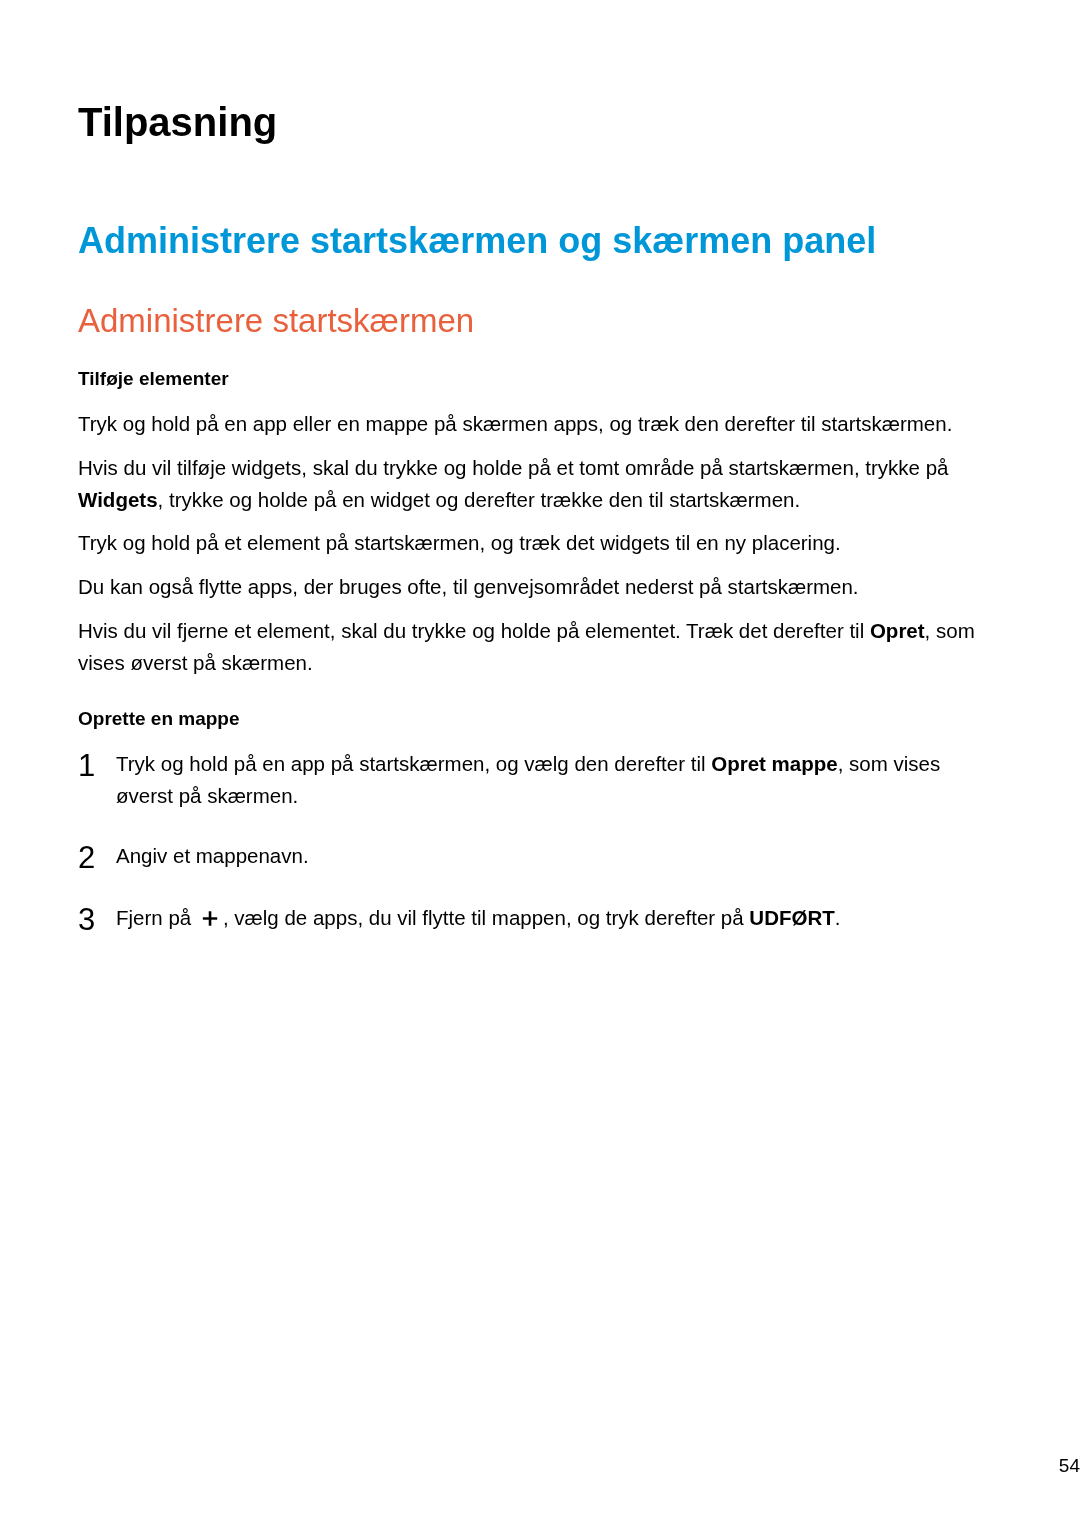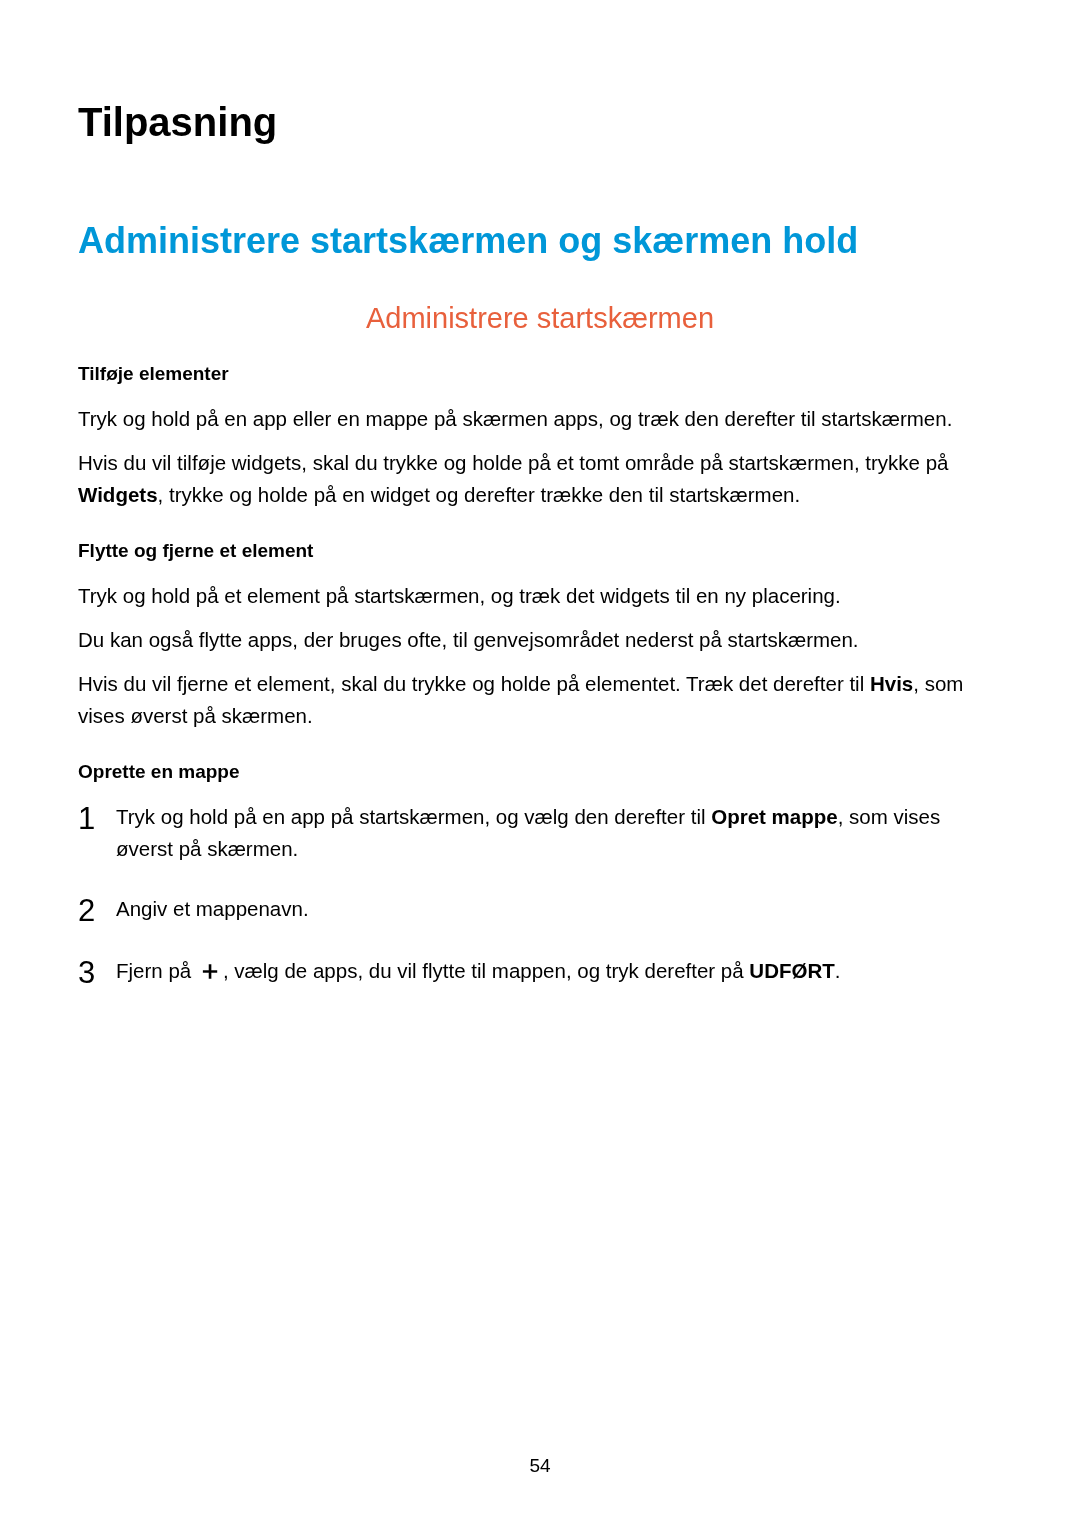--- a/index.html
+++ b/index.html
@@ -29,25 +29,24 @@
     }
     
     .section-title {
       font-size: 36px;
       font-weight: 700;
       color: #0097d8;
       margin-bottom: 40px;
     }
     
     .subsection-title {
-      font-size: 29px;
+      font-size: 33px;
       font-weight: 400;
       color: #e8603c;
       margin-bottom: 28px;
-      text-align: center;
     }
     
     .item-heading {
       font-size: 19px;
       font-weight: 700;
       color: #000;
       margin-bottom: 18px;
       margin-top: 30px;
     }
     
@@ -99,51 +98,50 @@
       line-height: 0.8;
       position: relative;
       top: -2px;
     }
     
     .page-number {
       position: absolute;
       bottom: 50px;
       left: 0;
       right: 0;
-      text-align: center;
+      text-align: right;
       font-size: 19px;
       color: #000;
     }
   </style>
 </head>
 <body>
 
 <div class="page">
 
   <h1 class="main-title">Tilpasning</h1>
 
-  <h2 class="section-title">Administrere startskærmen og skærmen hold</h2>
+  <h2 class="section-title">Administrere startskærmen og skærmen panel</h2>
 
   <h3 class="subsection-title">Administrere startskærmen</h3>
 
   <h4 class="item-heading">Tilføje elementer</h4>
 
   <p class="body-text">Tryk og hold på en app eller en mappe på skærmen apps, og træk den derefter til startskærmen.</p>
 
   <p class="body-text">
     <span>Hvis du vil tilføje widgets, skal du trykke og holde på et tomt område på startskærmen, trykke på </span><span class="bold-inline">Widgets</span><span>, trykke og holde på en widget og derefter trække den til startskærmen.</span>
   </p>
 
-  <h4 class="item-heading">Flytte og fjerne et element</h4>
 
   <p class="body-text">Tryk og hold på et element på startskærmen, og træk det widgets til en ny placering.</p>
   <p class="body-text">Du kan også flytte apps, der bruges ofte, til genvejsområdet nederst på startskærmen.</p>
 
   <p class="body-text">
-    <span>Hvis du vil fjerne et element, skal du trykke og holde på elementet. Træk det derefter til </span><span class="bold-inline">Hvis</span><span>, som vises øverst på skærmen.</span>
+    <span>Hvis du vil fjerne et element, skal du trykke og holde på elementet. Træk det derefter til </span><span class="bold-inline">Opret</span><span>, som vises øverst på skærmen.</span>
   </p>
 
   <h4 class="item-heading">Oprette en mappe</h4>
 
   <ol class="ordered-list">
     <li class="list-item">
       <span class="list-number">1</span>
       <span>Tryk og hold på en app på startskærmen, og vælg den derefter til </span><span class="bold-inline">Opret mappe</span><span>, som vises øverst på skærmen.</span>
     </li>
     <li class="list-item">

